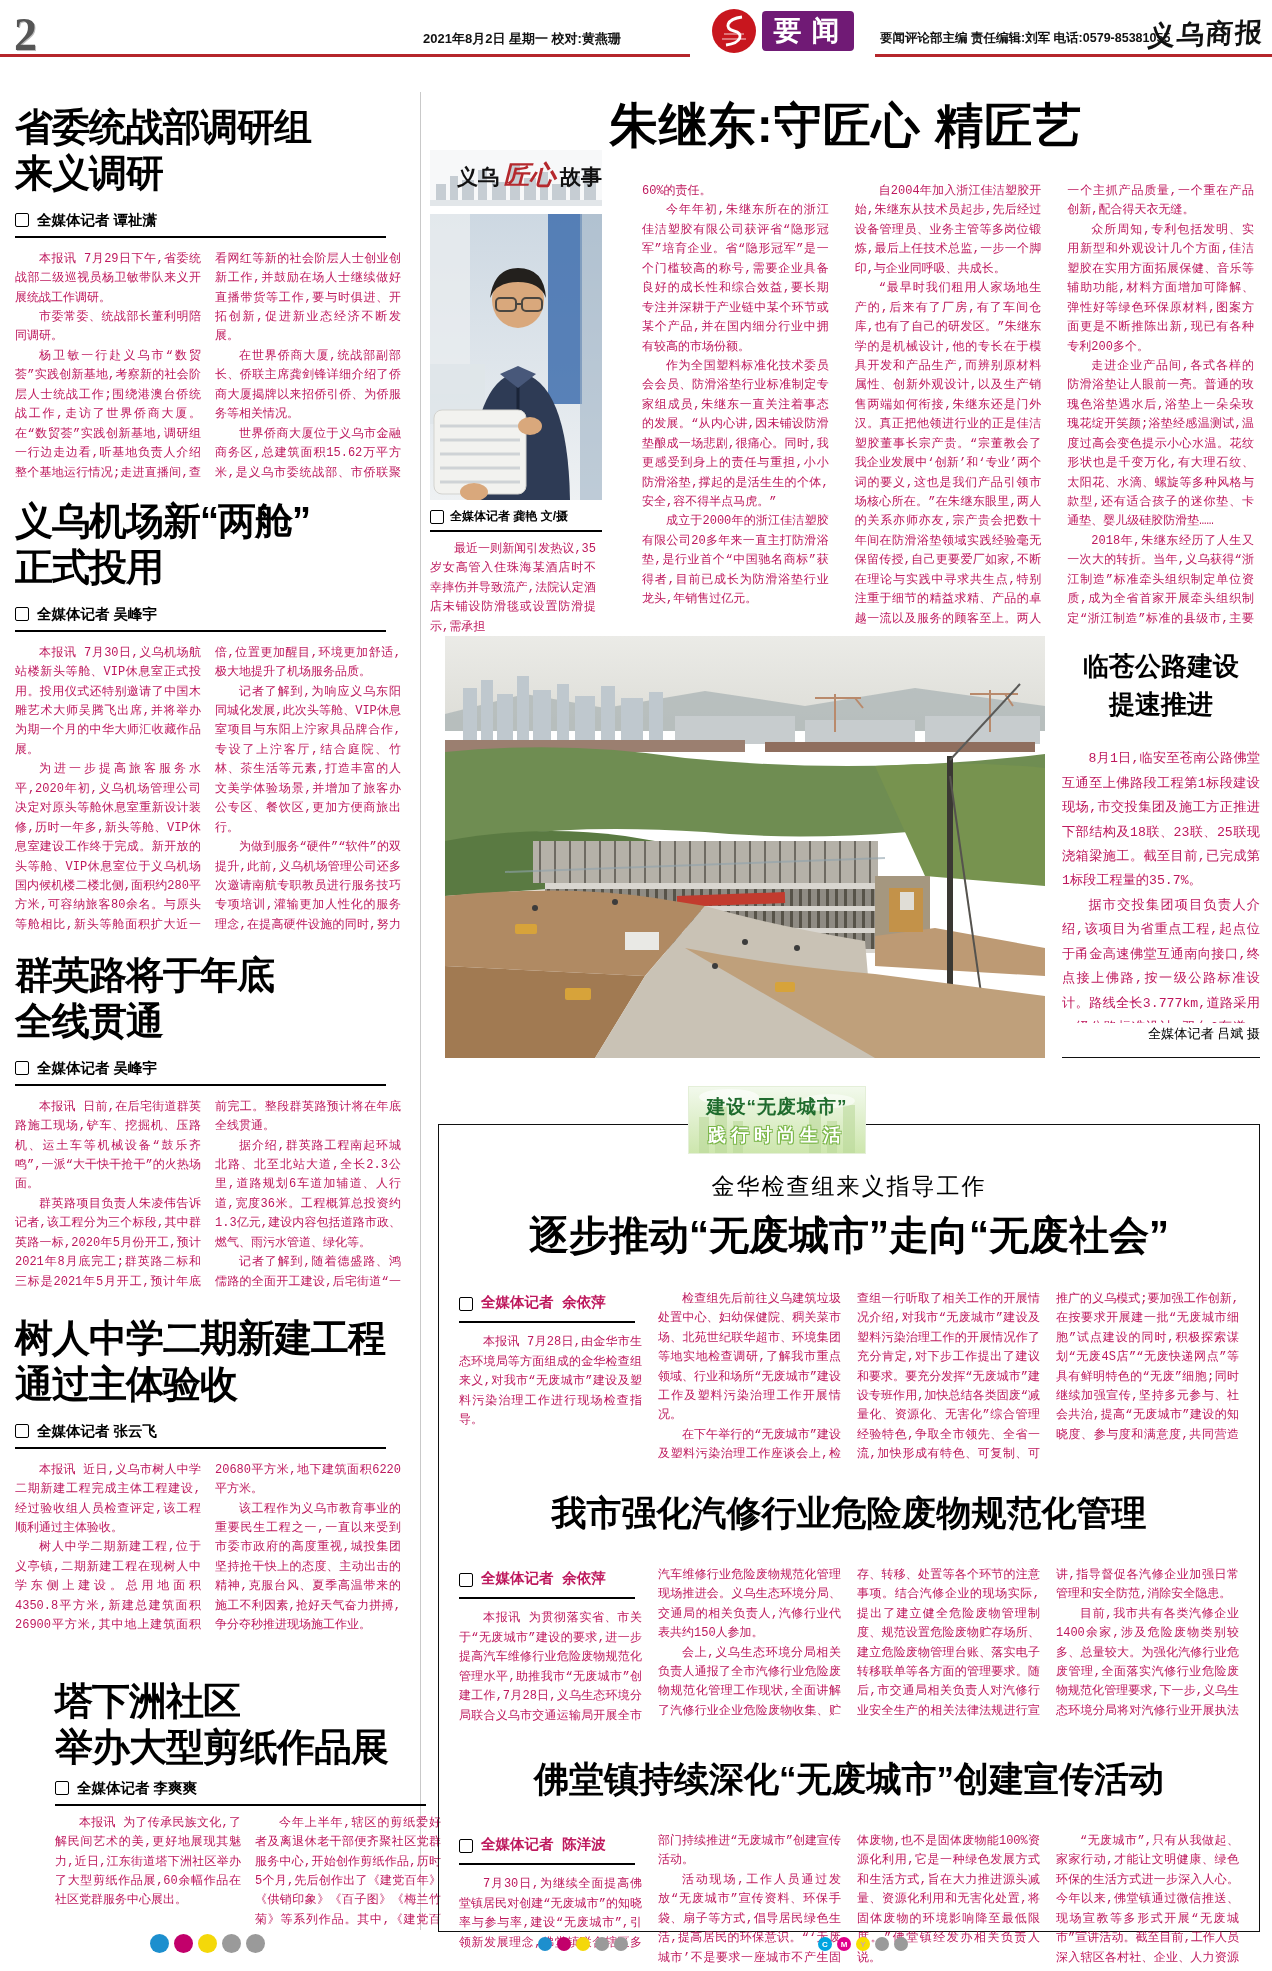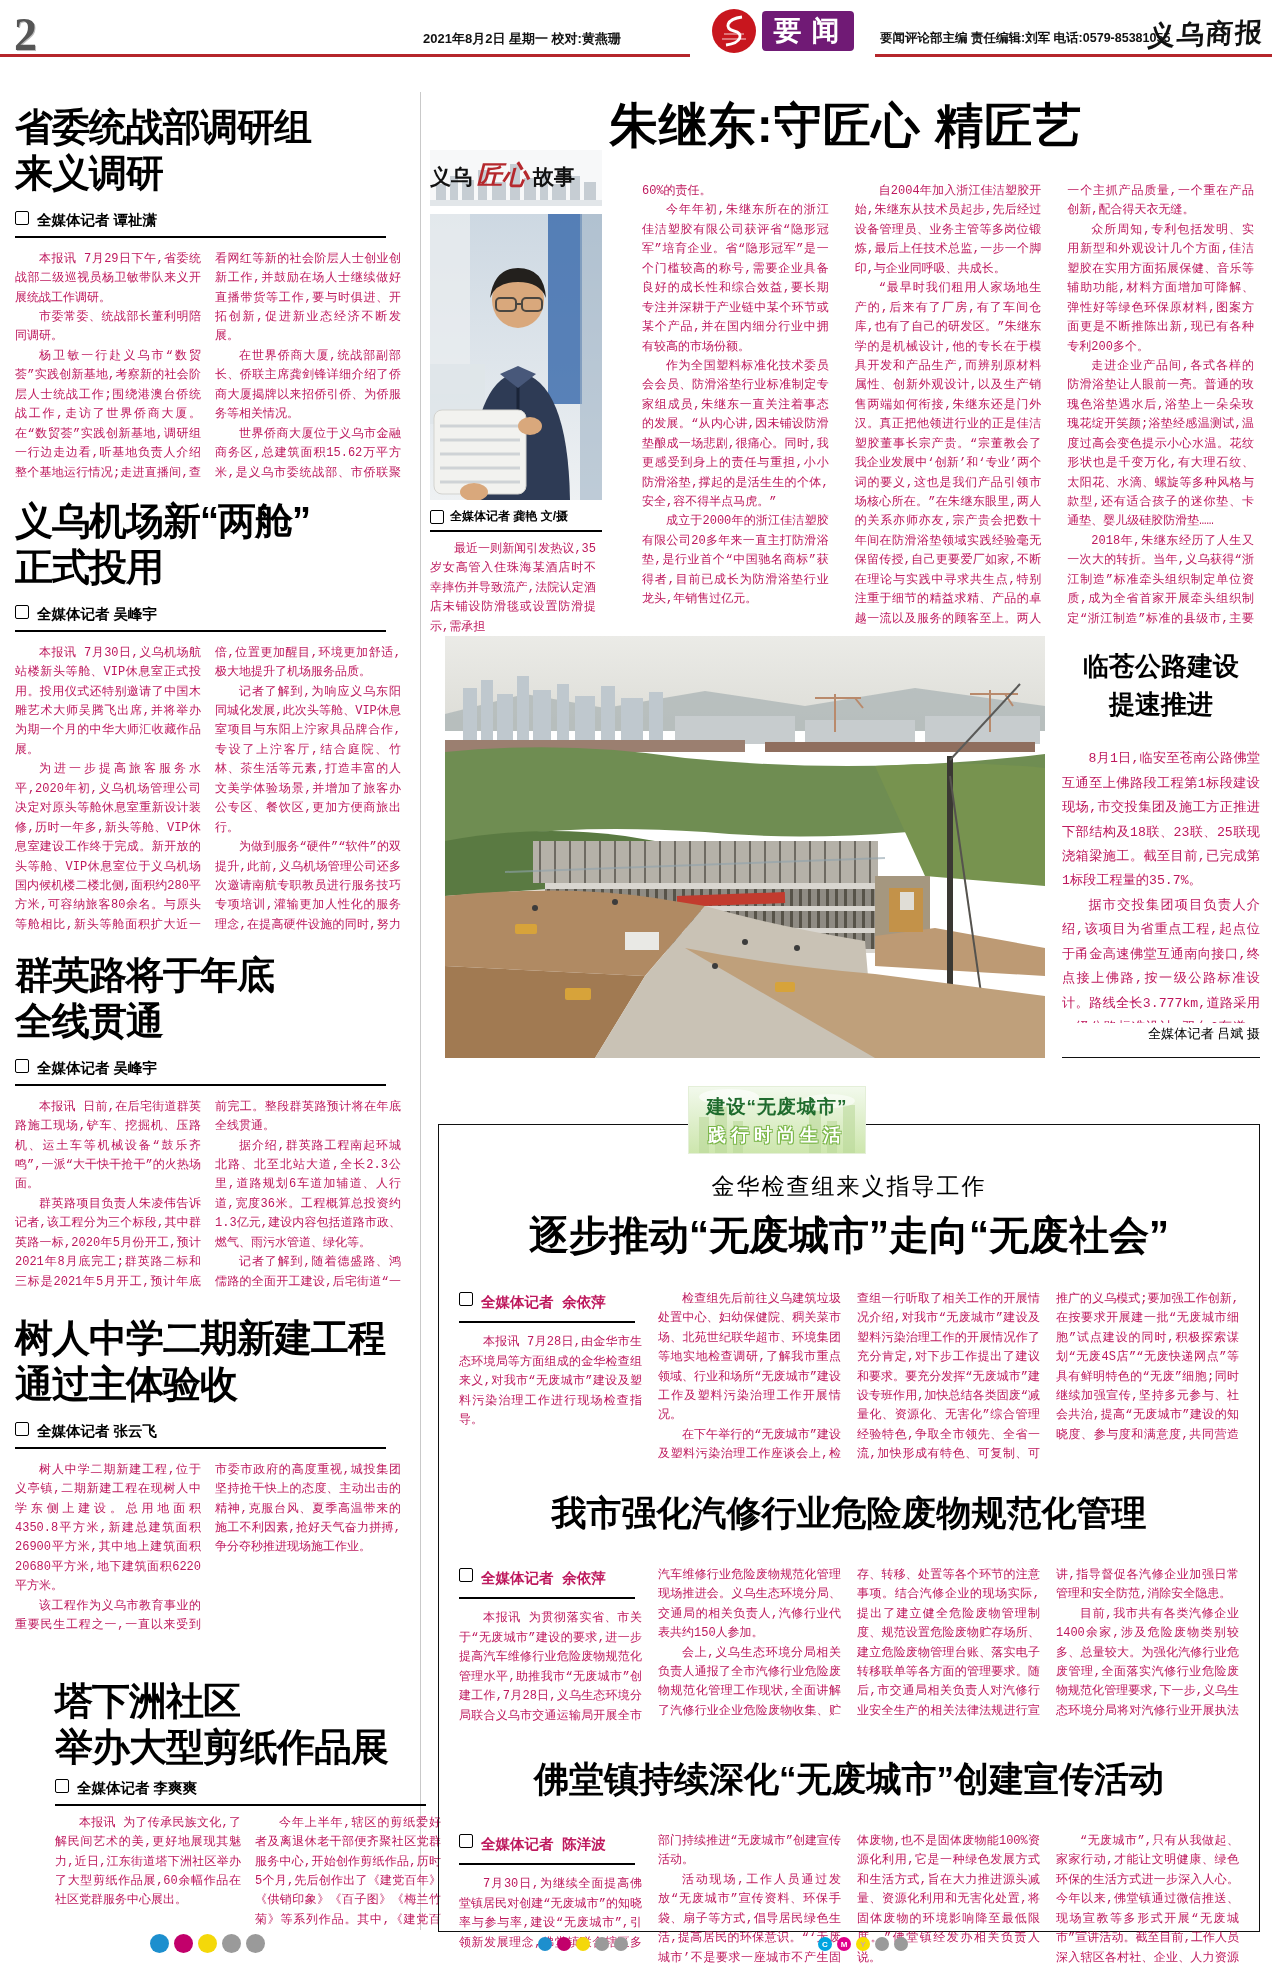--- a/index.html
+++ b/index.html
@@ -17,38 +17,38 @@
   .brand-emblem svg{position:absolute;left:0;top:0;}
   .section-badge{background:#701a75;color:#fff;font-weight:900;font-size:28px;
                  letter-spacing:10px;padding:6px 4px 6px 12px;border-radius:4px;line-height:1;}
   .masthead{position:absolute;right:8px;top:16px;font-family:"Liberation Serif",serif;
             font-size:27px;font-weight:900;transform:skewX(-6deg) rotate(-2deg);letter-spacing:2px;color:#111;}
   .vdivider{position:absolute;left:420px;top:92px;width:1px;height:1838px;background:#c9c9c9;}
   
   .lh p{margin:0;}
   .lh{font-size:38px;font-weight:900;line-height:1.22;letter-spacing:-1px;margin:0;}
   .byline{font-size:14.5px;font-weight:700;border-bottom:2.5px solid #000;
-          padding-bottom:6px;margin-top:14px;display:flex;gap:8px;width:96%;}
+          padding-bottom:6px;margin-top:14px;display:flex;align-items:center;gap:8px;width:96%;}
   .sq{display:inline-block;width:12px;height:12px;border:1.5px solid #000;border-radius:2px;flex:0 0 auto;}
   .body-text{font-family:Liberation Mono, monospace;font-size:12px;line-height:1.62;
              text-align:justify;color:#be185d;}
   .body-text p{margin:0;text-indent:2em;}
   .cols2{column-count:2;column-gap:14px;column-fill:auto;overflow:hidden;margin-top:12px;}
   .la{position:absolute;left:15px;width:386px;}
   .la1{top:104px;} .la2{top:498px;} .la3{top:952px;} .la4{top:1315px;} .la5{top:1678px;margin-left:40px;}
   .la1 .cols2{height:250px;} .la2 .cols2{height:295px;} .la3 .cols2{height:207px;}
   .la4 .cols2{height:185px;} .la5 .cols2{height:118px;margin-top:8px;}
   .la5 .byline{margin-top:8px;}
   
   .feature{position:absolute;left:430px;top:88px;width:828px;height:550px;}
   .feature-headline{position:absolute;left:106px;top:6px;width:620px;text-align:center;
       font-size:48px;font-weight:900;letter-spacing:1px;margin:0;white-space:nowrap;}
   .tagbanner{position:absolute;left:0;top:62px;width:172px;height:56px;overflow:hidden;}
   .tagbanner svg{position:absolute;left:0;top:0;}
-  .tagtext{position:absolute;left:0;top:8px;width:172px;text-align:left;white-space:nowrap;}
+  .tagtext{position:absolute;left:0;top:8px;width:172px;text-align:right;white-space:nowrap;}
   .tagtext .t1,.tagtext .t3{font-size:21px;font-weight:900;color:#111;}
   .tagtext .t2{font-size:26px;font-weight:900;color:#b5282d;font-style:italic;
                font-family:"Liberation Serif",serif;}
   .fphoto{position:absolute;left:0;top:126px;width:172px;height:286px;overflow:hidden;}
   .fcaption{position:absolute;left:0;top:420px;width:172px;font-size:12px;font-weight:700;
             border-bottom:2px solid #000;padding-bottom:5px;display:flex;gap:6px;align-items:center;}
   .fintro{position:absolute;left:0;top:452px;width:166px;height:94px;overflow:hidden;}
   .fintro p{text-indent:2em;}
   .fcols{position:absolute;left:212px;top:94px;width:612px;height:452px;
          column-count:3;column-gap:26px;column-fill:auto;overflow:hidden;}
@@ -164,20 +164,21 @@
   <article class="la la4">
     <h2 class="lh">
         <p>树人中学二期新建工程</p>
         <p>通过主体验收</p>
       </h2>
     <div class="byline">
         <span class="sq"></span>
         <span>全媒体记者 张云飞</span>
       </div>
     <div class="body-text cols2">
+        <p>本报讯 近日,义乌市树人中学二期新建工程完成主体工程建设,经过验收组人员检查评定,该工程顺利通过主体验收。</p>
         <p>树人中学二期新建工程,位于义亭镇,二期新建工程在现树人中学东侧上建设。总用地面积4350.8平方米,新建总建筑面积26900平方米,其中地上建筑面积20680平方米,地下建筑面积6220平方米。</p>
         <p>该工程作为义乌市教育事业的重要民生工程之一,一直以来受到市委市政府的高度重视,城投集团坚持抢干快上的态度、主动出击的精神,克服台风、夏季高温带来的施工不利因素,抢好天气奋力拼搏,争分夺秒推进现场施工作业。</p>
       </div>
   </article>
 
   <article class="la la5">
     <h2 class="lh">
         <p>塔下洲社区</p>
         <p>举办大型剪纸作品展</p>
       </h2>

